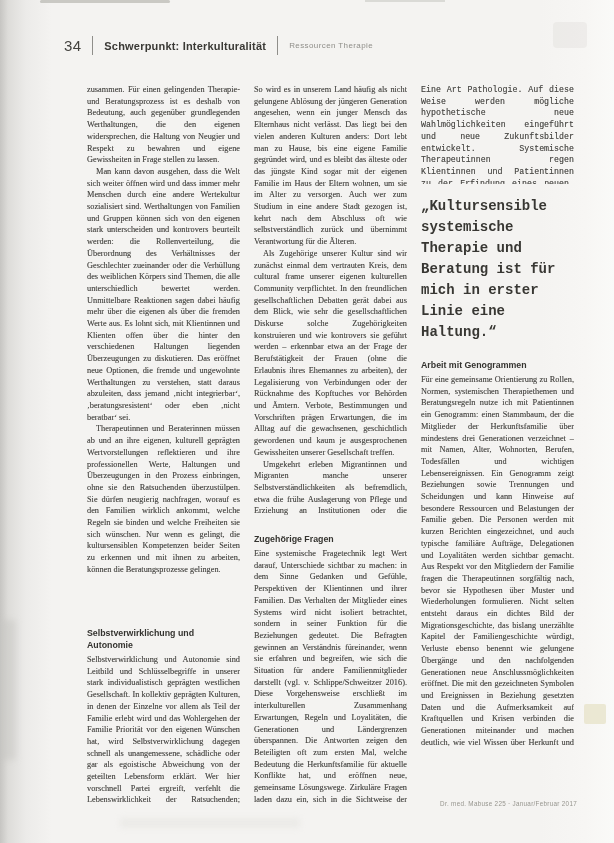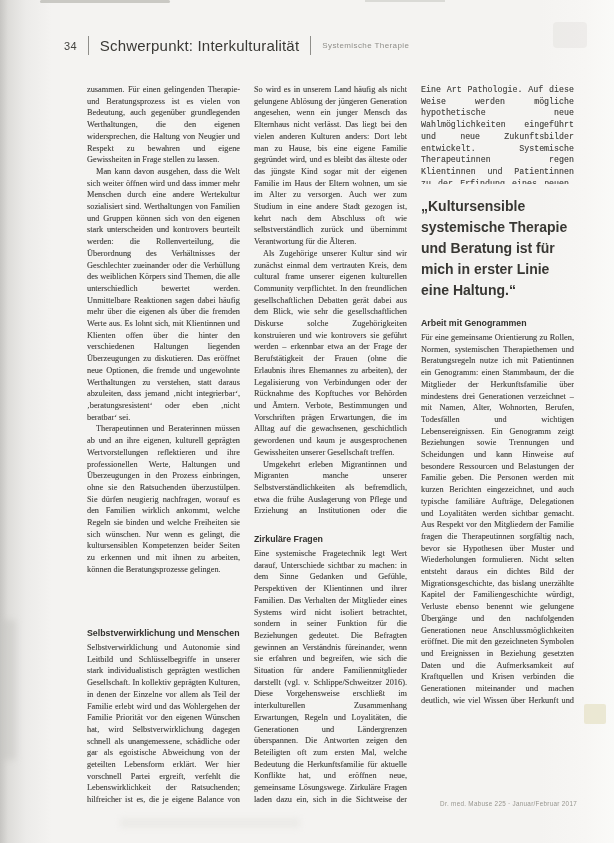--- a/index.html
+++ b/index.html
@@ -16,23 +16,23 @@
   .a-yellow{left:584px;top:704px;width:22px;height:20px;background:#e9e6cf;opacity:.9;border-radius:2px;}
   .a-smudge1{left:553px;top:22px;width:34px;height:26px;background:#dcdbd7;opacity:.35;border-radius:4px;}
   .a-smudge2{left:2px;top:620px;width:14px;height:140px;background:#bdbcb8;opacity:.35;filter:blur(3px);}
   .a-smudge3{left:120px;top:818px;width:180px;height:10px;background:#e3e2de;opacity:.5;filter:blur(3px);}
 
   
   .header{
     position:absolute;left:64px;top:36px;display:flex;align-items:center;
     font-family:"Liberation Sans", sans-serif;color:#44433f;
   }
-  .pagenum{font-size:11px;font-weight:400;letter-spacing:.3px;text-align:right;}
+  .pagenum{font-size:15px;font-weight:400;letter-spacing:.3px;text-align:right;}
   .hdiv{width:1px;height:19px;background:#8f8e8a;margin:0 11px;}
-  .section{font-size:15px;font-weight:400;color:#3a3935;letter-spacing:.2px;}
+  .section{font-size:11px;font-weight:700;color:#3a3935;letter-spacing:.2px;}
   .subsection{font-size:8px;color:#8f8e89;letter-spacing:.4px;}
 
   
   .cols{
     position:absolute;left:87px;top:84px;width:490px;height:724px;
     display:flex;gap:14px;overflow:hidden;
   }
   .col{width:153px;flex:0 0 153px;overflow:hidden;}
   .col p{
     margin:0;font-size:8.3px;line-height:11.7px;text-align:justify;color:#4b4a47;
@@ -45,21 +45,21 @@
   .b2c1{height:168px;}
   .b1c2{height:433px;margin-bottom:9px;}
   .b2c2{height:257px;}
   .b1c3{height:100px;font-family:Liberation Mono, monospace;}
   .b3c3{height:374px;}
   .colhead{
     margin:16px 0 3px 0;font-family:"Liberation Sans", sans-serif;
     font-size:8.8px;line-height:12px;font-weight:700;color:#34332f;
   }
   .quote{
-    margin:12px 0 12px 0;font-family:Liberation Sans, sans-serif;
+    margin:12px 0 12px 0;font-family:Liberation Mono, monospace;
     font-size:14px;line-height:21px;font-weight:700;color:#383733;text-align:left;
   }
   .pmid{margin-bottom:10px;}
   .footer{
     position:absolute;right:37px;top:800px;
     font-family:"Liberation Sans", sans-serif;font-size:6.3px;color:#96958e;letter-spacing:.3px;
   }
 </style>
 </head>
 <body>
@@ -71,44 +71,44 @@
   <div class="artifact a-smudge1"></div>
   <div class="artifact a-smudge2"></div>
   <div class="artifact a-smudge3"></div>
   <div class="artifact a-yellow"></div>
 
   <div class="header">
     <span class="pagenum">34</span>
     <span class="hdiv"></span>
     <span class="section">Schwerpunkt: Interkulturalität</span>
     <span class="hdiv"></span>
-    <span class="subsection">Systemische Therapie</span>
+    <span class="subsection">Ressourcen Therapie</span>
   </div>
 
   <div class="cols">
 
     <div class="col">
       <div class="block b1c1">
-        <p>zusammen. Für einen gelingenden Therapie- und Beratungsprozess ist es vielen von Bedeutung, auch gegenüber grundlegenden Werthaltungen, die den eigenen widersprechen, die Haltung von Neugier und Respekt zu bewahren und eigene Gewissheiten in Frage stellen zu lassen.</p>
+        <p>zusammen. Für einen gelingenden Therapie- und Beratungsprozess ist es deshalb von Bedeutung, auch gegenüber grundlegenden Werthaltungen, die den eigenen widersprechen, die Haltung von Neugier und Respekt zu bewahren und eigene Gewissheiten in Frage stellen zu lassen.</p>
         <p>Man kann davon ausgehen, dass die Welt sich weiter öffnen wird und dass immer mehr Menschen durch eine andere Wertekultur sozialisiert sind. Werthaltungen von Familien und Gruppen können sich von den eigenen stark unterscheiden und kontrovers beurteilt werden: die Rollenverteilung, die Überordnung des Verhältnisses der Geschlechter zueinander oder die Verhüllung des weiblichen Körpers sind Themen, die alle unterschiedlich bewertet werden. Unmittelbare Reaktionen sagen dabei häufig mehr über die eigenen als über die fremden Werte aus. Es lohnt sich, mit Klientinnen und Klienten offen über die hinter den verschiedenen Haltungen liegenden Überzeugungen zu diskutieren. Das eröffnet neue Optionen, die fremde und ungewohnte Werthaltungen zu verstehen, statt daraus abzuleiten, dass jemand ‚nicht integrierbar‘, ‚beratungsresistent‘ oder eben ‚nicht beratbar‘ sei.</p>
         <p>Therapeutinnen und Beraterinnen müssen ab und an ihre eigenen, kulturell geprägten Wertvorstellungen reflektieren und ihre professionellen Werte, Haltungen und Überzeugungen in den Prozess einbringen, ohne sie den Ratsuchenden überzustülpen. Sie dürfen neugierig nachfragen, worauf es den Familien wirklich ankommt, welche Regeln sie binden und welche Freiheiten sie sich wünschen. Nur wenn es gelingt, die kultursensiblen Kompetenzen beider Seiten zu erkennen und mit ihnen zu arbeiten, können die Beratungsprozesse gelingen.</p>
       </div>
-      <h3 class="colhead">Selbstverwirklichung und Menschen</h3>
+      <h3 class="colhead">Selbstverwirklichung und Autonomie</h3>
       <div class="block b2c1">
         <p>Selbstverwirklichung und Autonomie sind Leitbild und Schlüsselbegriffe in unserer stark individualistisch geprägten westlichen Gesellschaft. In kollektiv geprägten Kulturen, in denen der Einzelne vor allem als Teil der Familie erlebt wird und das Wohlergehen der Familie Priorität vor den eigenen Wünschen hat, wird Selbstverwirklichung dagegen schnell als unangemessene, schädliche oder gar als egoistische Abweichung von der geteilten Lebensform erklärt. Wer hier vorschnell Partei ergreift, verfehlt die Lebenswirklichkeit der Ratsuchenden; hilfreicher ist es, die je eigene Balance von Bindung und Freiheit gemeinsam auszuloten.</p>
       </div>
     </div>
 
     <div class="col">
       <div class="block b1c2">
         <p>So wird es in unserem Land häufig als nicht gelungene Ablösung der jüngeren Generation angesehen, wenn ein junger Mensch das Elternhaus nicht verlässt. Das liegt bei den vielen anderen Kulturen anders: Dort lebt man zu Hause, bis eine eigene Familie gegründet wird, und es bleibt das älteste oder das jüngste Kind sogar mit der eigenen Familie im Haus der Eltern wohnen, um sie im Alter zu versorgen. Auch wer zum Studium in eine andere Stadt gezogen ist, kehrt nach dem Abschluss oft wie selbstverständlich zurück und übernimmt Verantwortung für die Älteren.</p>
         <p>Als Zugehörige unserer Kultur sind wir zunächst einmal dem vertrauten Kreis, dem cultural frame unserer eigenen kulturellen Community verpflichtet. In den freundlichen gesellschaftlichen Debatten gerät dabei aus dem Blick, wie sehr die gesellschaftlichen Diskurse solche Zugehörigkeiten konstruieren und wie kontrovers sie geführt werden – erkennbar etwa an der Frage der Berufstätigkeit der Frauen (ohne die Erlaubnis ihres Ehemannes zu arbeiten), der Legalisierung von Verbindungen oder der Rücknahme des Kopftuches vor Behörden und Ämtern. Verbote, Bestimmungen und Vorschriften prägen Erwartungen, die im Alltag auf die gewachsenen, geschichtlich gewordenen und kaum je ausgesprochenen Gewissheiten unserer Gesellschaft treffen.</p>
         <p>Umgekehrt erleben Migrantinnen und Migranten manche unserer Selbstverständlichkeiten als befremdlich, etwa die frühe Auslagerung von Pflege und Erziehung an Institutionen oder die Erwartung, Konflikte direkt und offen anzusprechen. Zwischen diesen Polen bewegen sich Familien, die in zwei kulturellen Bezugssystemen zugleich leben, und entwickeln dabei oft erstaunlich kreative Mischformen der Lebensführung.</p>
       </div>
-      <h3 class="colhead">Zirkuläre Fragen</h3>
+      <h3 class="colhead">Zugehörige Fragen</h3>
       <div class="block b2c2">
         <p>Eine systemische Fragetechnik legt Wert darauf, Unterschiede sichtbar zu machen: in dem Sinne Gedanken und Gefühle, Perspektiven der Klientinnen und ihrer Familien. Das Verhalten der Mitglieder eines Systems wird nicht isoliert betrachtet, sondern in seiner Funktion für die Beziehungen gedeutet. Die Befragten gewinnen an Verständnis füreinander, wenn sie erfahren und begreifen, wie sich die Situation für andere Familienmitglieder darstellt (vgl. v. Schlippe/Schweitzer 2016). Diese Vorgehensweise erschließt im interkulturellen Zusammenhang Erwartungen, Regeln und Loyalitäten, die Generationen und Ländergrenzen überspannen. Die Antworten zeigen den Beteiligten oft zum ersten Mal, welche Bedeutung die Herkunftsfamilie für aktuelle Konflikte hat, und eröffnen neue, gemeinsame Lösungswege. Zirkuläre Fragen laden dazu ein, sich in die Sichtweise der anderen hineinzuversetzen, ohne die eigene aufgeben zu müssen; gerade in Familien, die zwischen den Kulturen leben, entsteht so ein Gespräch über das, was bisher unausgesprochen blieb. Die Therapeutin bleibt dabei allparteilich und neugierig.</p>
       </div>
     </div>
 
     <div class="col">
       <div class="block b1c3">
         <p>Eine Art Pathologie. Auf diese Weise werden mögliche hypothetische neue Wahlmöglichkeiten eingeführt und neue Zukunftsbilder entwickelt. Systemische Therapeutinnen regen Klientinnen und Patientinnen zu der Erfindung eines neuen, im umfassenden Sinne passenden und nützlichen Lebensentwurfs an, ohne ihnen dabei zu nahe zu treten.</p>
       </div>
       <div class="quote">„Kultursensible systemische Therapie und Beratung ist für mich in erster Linie eine Haltung.“</div>

